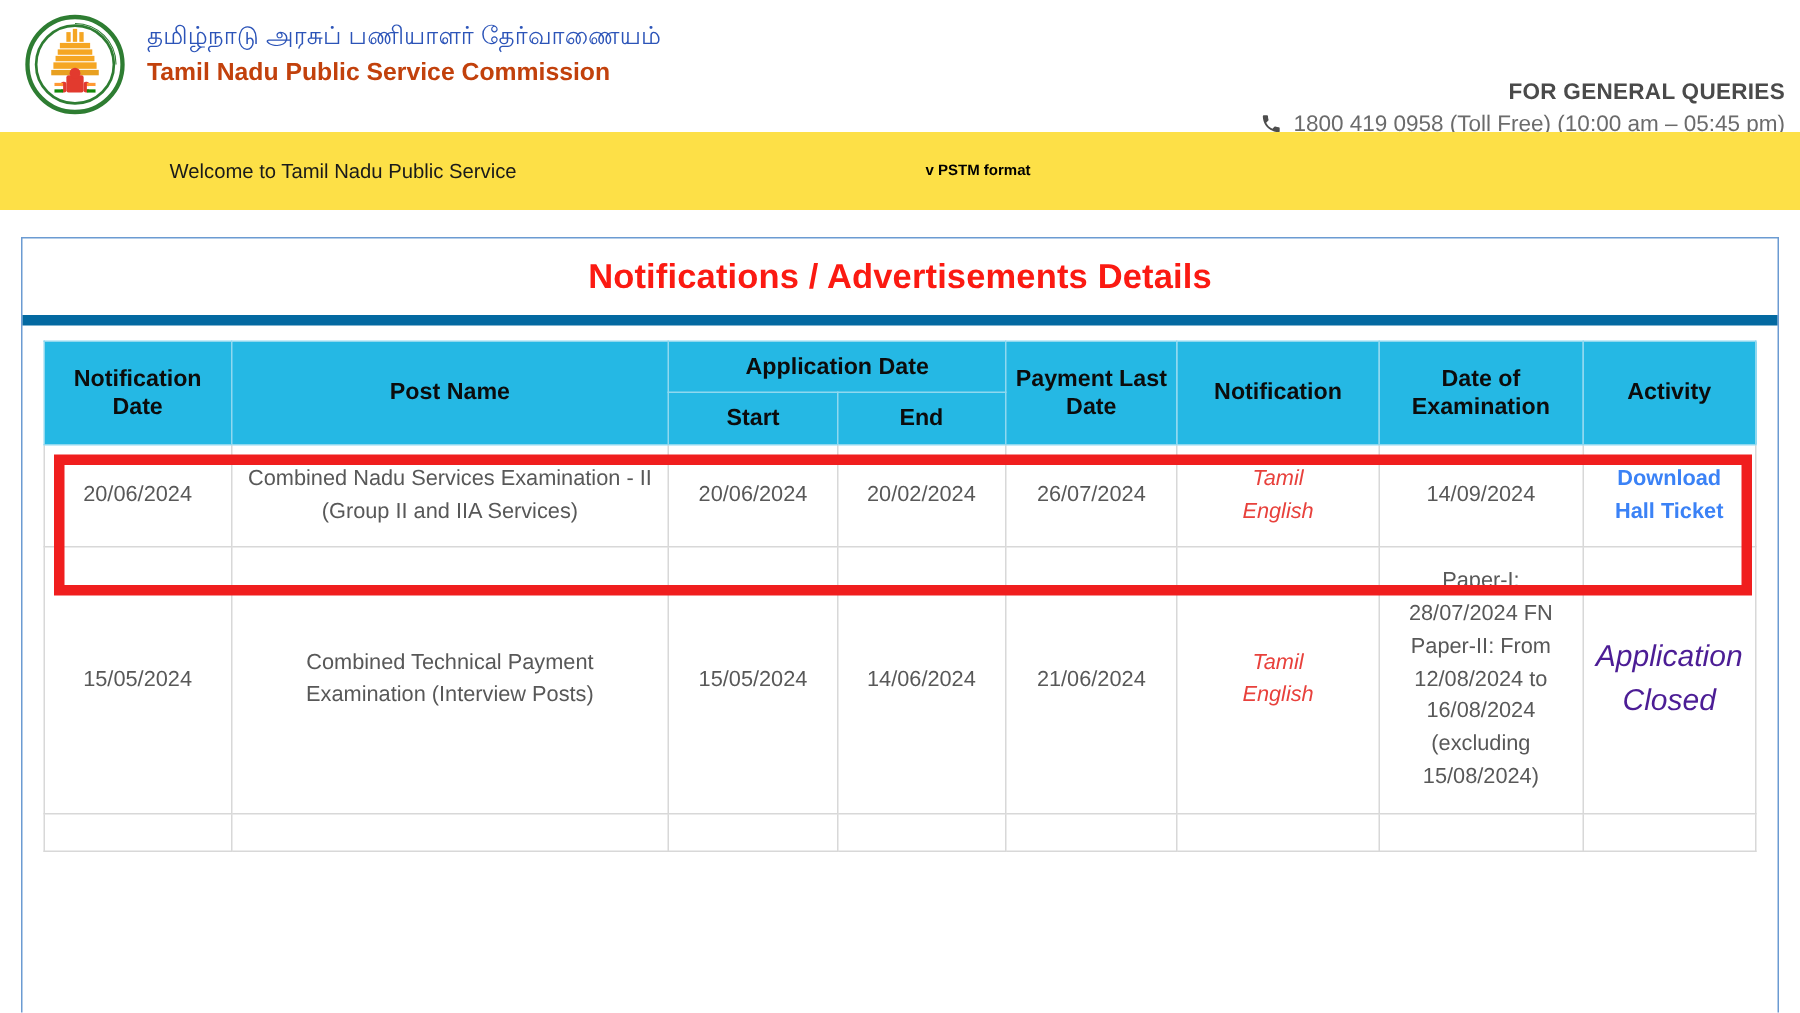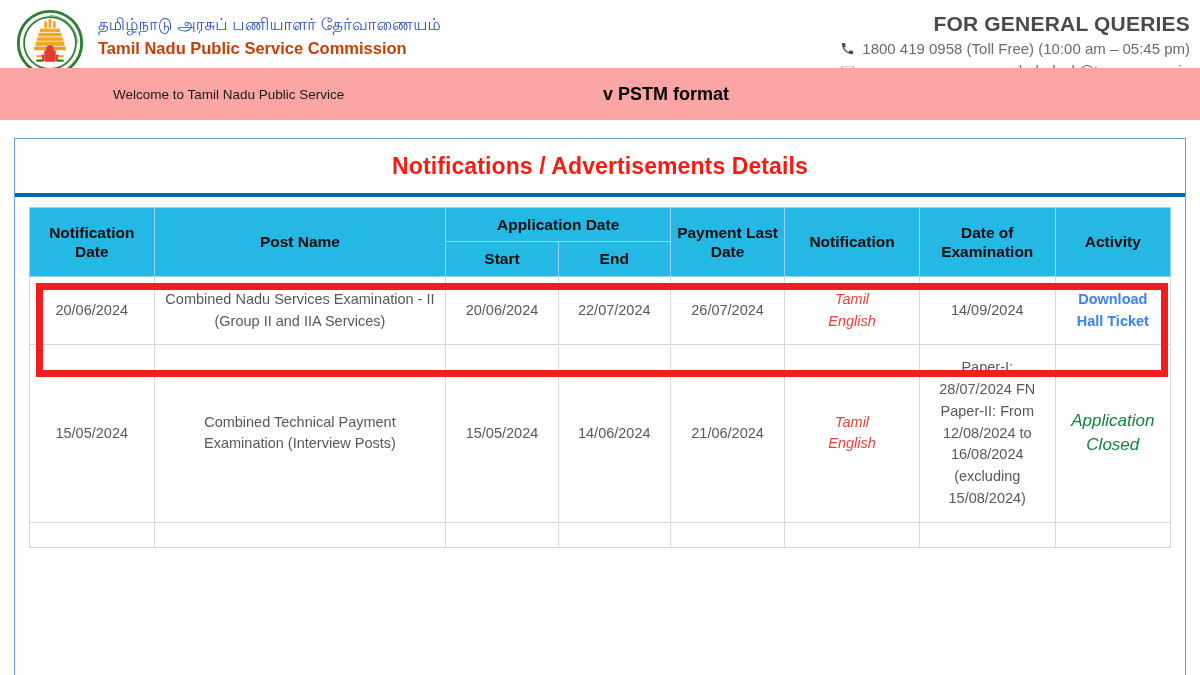--- a/index.html
+++ b/index.html
@@ -6,71 +6,71 @@
   html, body {
     width: 1200px; height: 675px;
     background: #ffffff;
     font-family: "Liberation Sans", sans-serif;
     overflow: hidden;
   }
 
   
   .site-header {
     display: flex; align-items: flex-start; justify-content: space-between;
-    height: 68px; padding: 4px 10px 0 14px; background: #ffffff;
+    height: 88px; padding: 4px 10px 0 14px; background: #ffffff;
   }
   .brand { display: flex; align-items: flex-start; gap: 12px; }
   .logo-wrap { width: 72px; height: 78px; flex: 0 0 72px; position: relative; }
   .brand-text { padding-top: 9px; }
   .brand-ta {
     font-size: 16.5px; color: #2c54b8; letter-spacing: .1px;
     line-height: 1.35; white-space: nowrap;
     font-family: "Liberation Sans", sans-serif;
   }
   .brand-en {
     font-size: 16.5px; color: #c2410c; font-weight: bold;
     line-height: 1.6; white-space: nowrap;
   }
 
   .queries { text-align: right; padding-top: 8px; color: #5c5c5c; }
-  .q-title { font-size: 21px; font-weight: bold; color: #4a4a4a; letter-spacing: .2px; }
+  .q-title { font-size: 15px; font-weight: bold; color: #4a4a4a; letter-spacing: .2px; margin-top: 41px; }
   .q-line {
     font-size: 15px; color: #6b6b6b; margin-top: 4px;
     display: flex; align-items: center; justify-content: space-between; gap: 7px;
   }
   .q-line.mail { margin-top: 5px; gap: 9px; }
   .q-line .ic { display: inline-flex; width: 15px; height: 15px; color: #4d4d4d; }
   .q-line .ic svg { width: 100%; height: 100%; fill: #4d4d4d; }
 
   
   .marquee-bar {
-    height: 52px; background: #fca5a5;
+    height: 52px; background: #fde047;
     display: flex; align-items: center; position: relative; overflow: hidden;
   }
   .mq-a {
     position: absolute; left: 113px; top: 50%; transform: translateY(-50%);
     font-size: 13.5px; color: #1a1a1a; white-space: nowrap;
     width: 258px; overflow: hidden;
     font-family: "Liberation Sans", sans-serif;
   }
   .mq-b {
-    position: absolute; left: 603px; top: 50%; transform: translateY(-50%);
-    font-size: 18px; color: #000000; font-weight: bold; white-space: nowrap; text-align: right;
+    position: absolute; left: 617px; top: 50%; transform: translateY(-50%);
+    font-size: 10px; color: #000000; font-weight: bold; white-space: nowrap; text-align: right;
   }
 
   
   .card {
     margin: 18px 14px 0 14px;
     border: 1px solid #6b9bd2;
     background: #ffffff;
     height: 600px;
   }
   .card-title {
     height: 58px; display: flex; align-items: center; justify-content: center;
-    border-bottom: 4px solid #0369a1;
+    border-bottom: 7px solid #0369a1;
     color: #fb1a12; font-size: 23px; font-weight: bold; letter-spacing: .1px;
   }
   .table-scroll { padding: 10px 14px 0 14px; position: relative; }
 
   table.notif {
     width: 100%; border-collapse: collapse; table-layout: fixed;
   }
   table.notif th, table.notif td {
     border: 1px solid #d8d8d8;
     text-align: center; vertical-align: middle;
@@ -82,21 +82,21 @@
     padding: 7px 4px;
   }
   table.notif tbody td {
     font-size: 14.5px; color: #585858; line-height: 1.5;
     padding: 12px 8px; background: #ffffff;
   }
   td.postname { text-align: left; padding-left: 12px; padding-right: 10px; }
   .lnk { color: #e8413c; font-style: italic; font-weight: normal; font-size: 14.5px; line-height: 1.45; cursor: pointer; }
   .lnk-block { display: block; }
   .act-dl { color: #3b82f6; font-weight: bold; font-size: 14.5px; line-height: 1.45; cursor: pointer; }
-  .act-closed { color: #15803d; font-style: italic; font-size: 17px; line-height: 1.45; }
+  .act-closed { color: #4c1d95; font-style: italic; font-size: 20px; line-height: 1.45; }
   .doe-line { display: block; }
   .doe-gap { height: 10px; }
 
   
   col.c1 { width: 122px; } col.c2 { width: 286px; }
   col.c3 { width: 110px; } col.c4 { width: 110px; }
   col.c5 { width: 112px; } col.c6 { width: 132px; }
   col.c7 { width: 133px; } col.c8 { width: 113px; }
 
   
@@ -204,21 +204,21 @@
           <th>Start</th>
           <th>End</th>
         </tr>
       </thead>
       <tbody>
 
         <tr>
           <td>20/06/2024</td>
           <td class="postname">Combined Nadu Services Examination - II (Group II and IIA Services)</td>
           <td>20/06/2024</td>
-          <td>22/07/2024</td>
+          <td>20/02/2024</td>
           <td>26/07/2024</td>
           <td>
             <span class="lnk lnk-block">Tamil</span>
             <span class="lnk lnk-block">English</span>
           </td>
           <td>
             <span class="doe-line">14/09/2024</span>
           </td>
           <td>
             <span class="act-dl">Download Hall Ticket</span>

